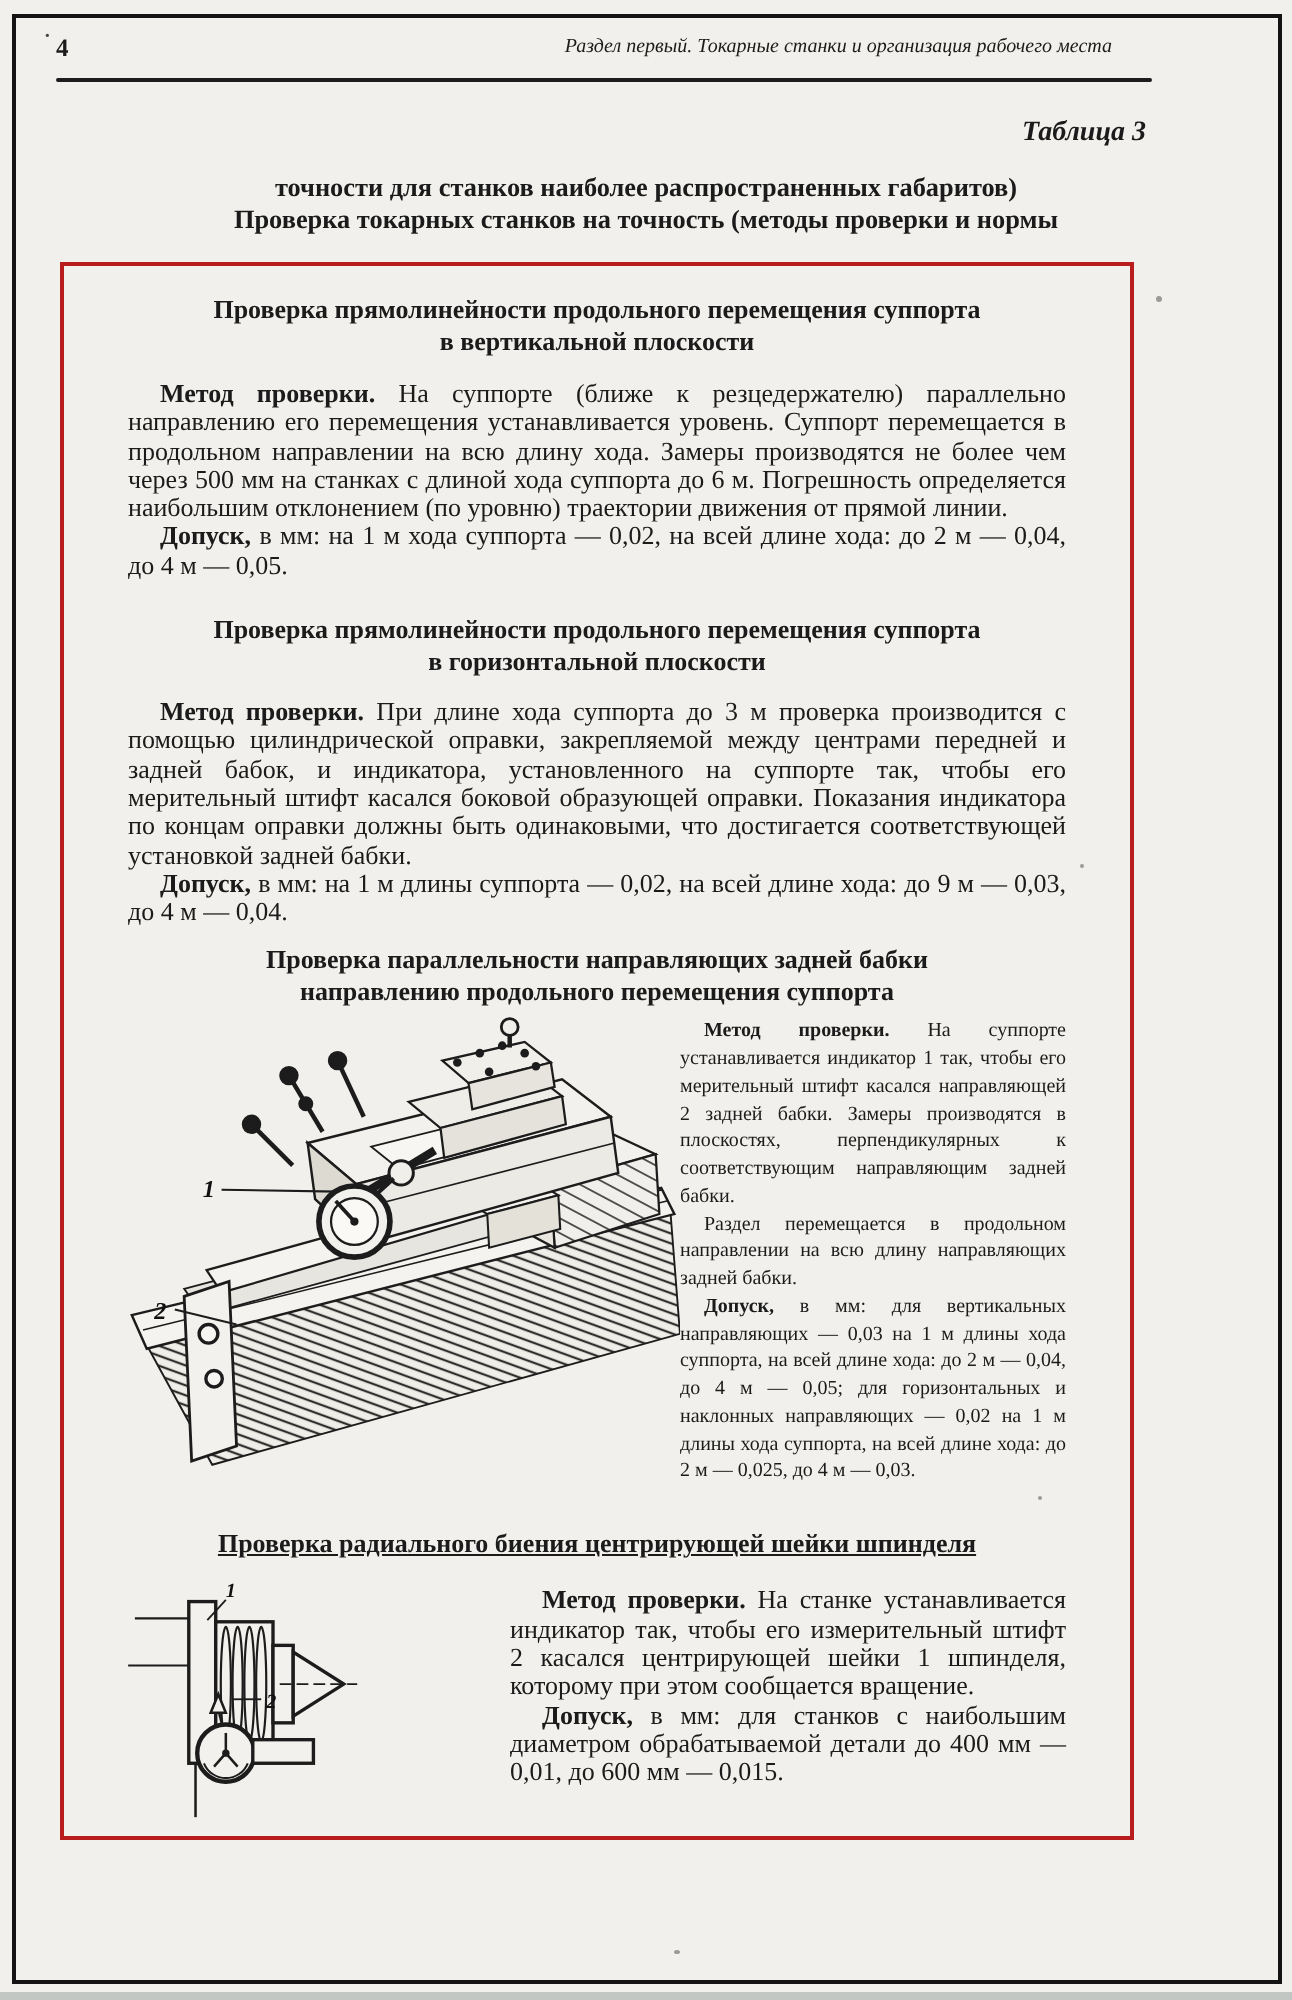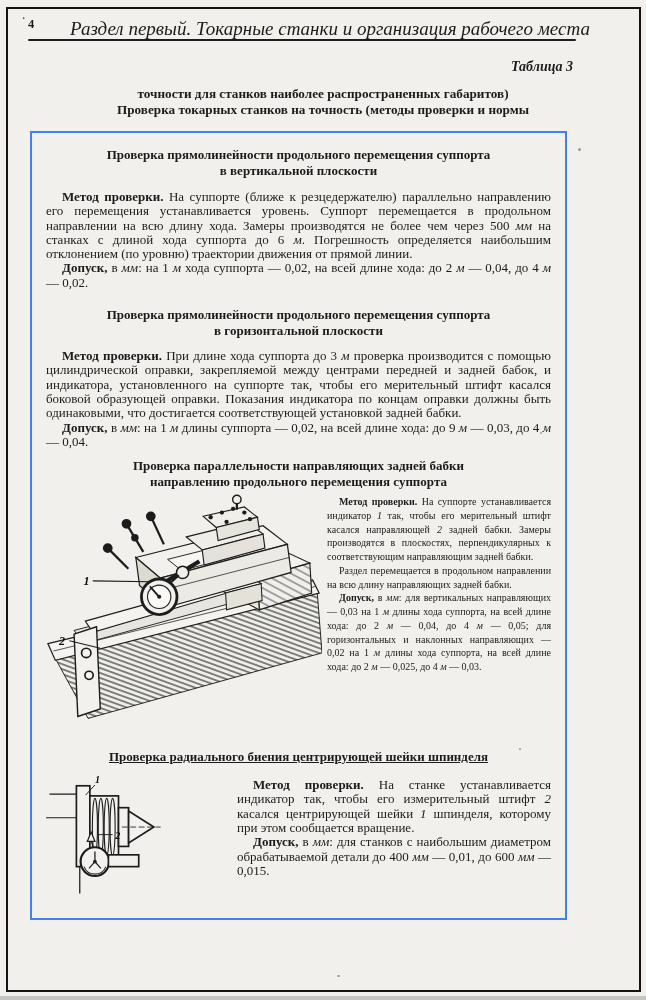--- a/index.html
+++ b/index.html
@@ -5,33 +5,33 @@
   html,body{margin:0;padding:0;background:#c8cbc6;}
   .page{
     position:relative;width:646px;height:1000px;margin:0 auto;
     background:#f1f0ec;color:#1b1b1b;overflow:hidden;
     font-family:"Liberation Serif","DejaVu Serif",serif;
   }
   .scan-border{position:absolute;left:6px;top:7px;right:5px;bottom:8px;border:2.5px solid #131313;}
   .bottom-strip{position:absolute;left:0;bottom:0;width:100%;height:4px;background:#c2c7c3;}
   .pagenum{position:absolute;left:28px;top:17px;font-size:12.5px;font-weight:bold;letter-spacing:1px;}
   .pagenum::before{content:"·";position:absolute;left:-6px;top:-4px;font-size:10px;color:#444;}
-  .runhead{position:absolute;left:70px;right:90px;top:18px;text-align:right;font-style:italic;font-size:19px;white-space:nowrap;}
+  .runhead{position:absolute;left:70px;right:90px;top:18px;text-align:right;font-style:italic;font-size:10px;white-space:nowrap;}
   .headrule{position:absolute;left:28px;top:39px;width:548px;height:2px;background:#1d1d1d;border-radius:1px;}
   .table-label{position:absolute;right:73px;top:59px;font-weight:bold;font-style:italic;font-size:14px;}
   .table-title{position:absolute;left:50px;right:50px;top:86px;text-align:center;font-weight:bold;font-size:13.2px;line-height:15.5px;}
   .tablebox{
     position:absolute;left:30px;top:131px;width:537px;height:789px;
-    border:2px solid #3b82f6;box-sizing:border-box;padding:0 14px;
+    border:2px solid #b91c1c;box-sizing:border-box;padding:0 32px;
   }
   .h{font-weight:bold;text-align:center;font-size:13px;line-height:16px;}
   .h .hl{white-space:nowrap;}
   .para{margin:0;text-align:justify;text-indent:16px;font-size:13px;line-height:14.3px;}
   .seg-b{font-weight:bold;}
-  .seg-i{font-style:italic;}
+  .seg-i{}
   .mt14{margin-top:14px;}.mt11{margin-top:11px;}.mt17{margin-top:17px;}
   .mt10{margin-top:10px;}.mt9{margin-top:9px;}.mt7{margin-top:21px;text-decoration:underline;}
   .row{display:flex;align-items:flex-start;}
   .row.r3{margin-top:2px;}
   .row.r4{margin-top:9px;}
   .fig{flex:none;}
   .col3{width:224px;margin-left:auto;padding-top:3px;}
   .col3 .para{font-size:10px;line-height:13.75px;text-indent:12px;}
   .col4{flex:1;padding-left:14px;padding-top:4px;}
   .speck{position:absolute;background:#555;border-radius:50%;opacity:.55;}
@@ -55,21 +55,21 @@
     <div>Проверка токарных станков на точность (методы проверки и нормы</div>
   </div>
 
   <div class="tablebox">
 
     <div class="h mt14">
       <div class="hl">Проверка прямолинейности продольного перемещения суппорта</div>
       <div class="hl">в вертикальной плоскости</div>
     </div>
     <p class="para mt11"><span class="seg-b">Метод проверки.</span><span> На суппорте (ближе к резцедержателю) параллельно направлению его перемещения устанавливается уровень. Суппорт перемещается в продольном направлении на всю длину хода. Замеры производятся не более чем через 500 </span><span class="seg-i">мм</span><span> на станках с длиной хода суппорта до 6 </span><span class="seg-i">м</span><span>. Погрешность определяется наибольшим отклонением (по уровню) траектории движения от прямой линии.</span></p>
-    <p class="para"><span class="seg-b">Допуск,</span><span> в </span><span class="seg-i">мм</span><span>: на 1 </span><span class="seg-i">м</span><span> хода суппорта — 0,02, на всей длине хода: до 2 </span><span class="seg-i">м</span><span> — 0,04, до 4 </span><span class="seg-i">м</span><span> — 0,02.</span></p>
+    <p class="para"><span class="seg-b">Допуск,</span><span> в </span><span class="seg-i">мм</span><span>: на 1 </span><span class="seg-i">м</span><span> хода суппорта — 0,02, на всей длине хода: до 2 </span><span class="seg-i">м</span><span> — 0,04, до 4 </span><span class="seg-i">м</span><span> — 0,05.</span></p>
 
     <div class="h mt17">
       <div class="hl">Проверка прямолинейности продольного перемещения суппорта</div>
       <div class="hl">в горизонтальной плоскости</div>
     </div>
     <p class="para mt10"><span class="seg-b">Метод проверки.</span><span> При длине хода суппорта до 3 </span><span class="seg-i">м</span><span> проверка производится с помощью цилиндрической оправки, закрепляемой между центрами передней и задней бабок, и индикатора, установленного на суппорте так, чтобы его мерительный штифт касался боковой образующей оправки. Показания индикатора по концам оправки должны быть одинаковыми, что достигается соответствующей установкой задней бабки.</span></p>
     <p class="para"><span class="seg-b">Допуск,</span><span> в </span><span class="seg-i">мм</span><span>: на 1 </span><span class="seg-i">м</span><span> длины суппорта — 0,02, на всей длине хода: до 9 </span><span class="seg-i">м</span><span> — 0,03, до 4 </span><span class="seg-i">м</span><span> — 0,04.</span></p>
 
     <div class="h mt9">
       <div class="hl">Проверка параллельности направляющих задней бабки</div>

